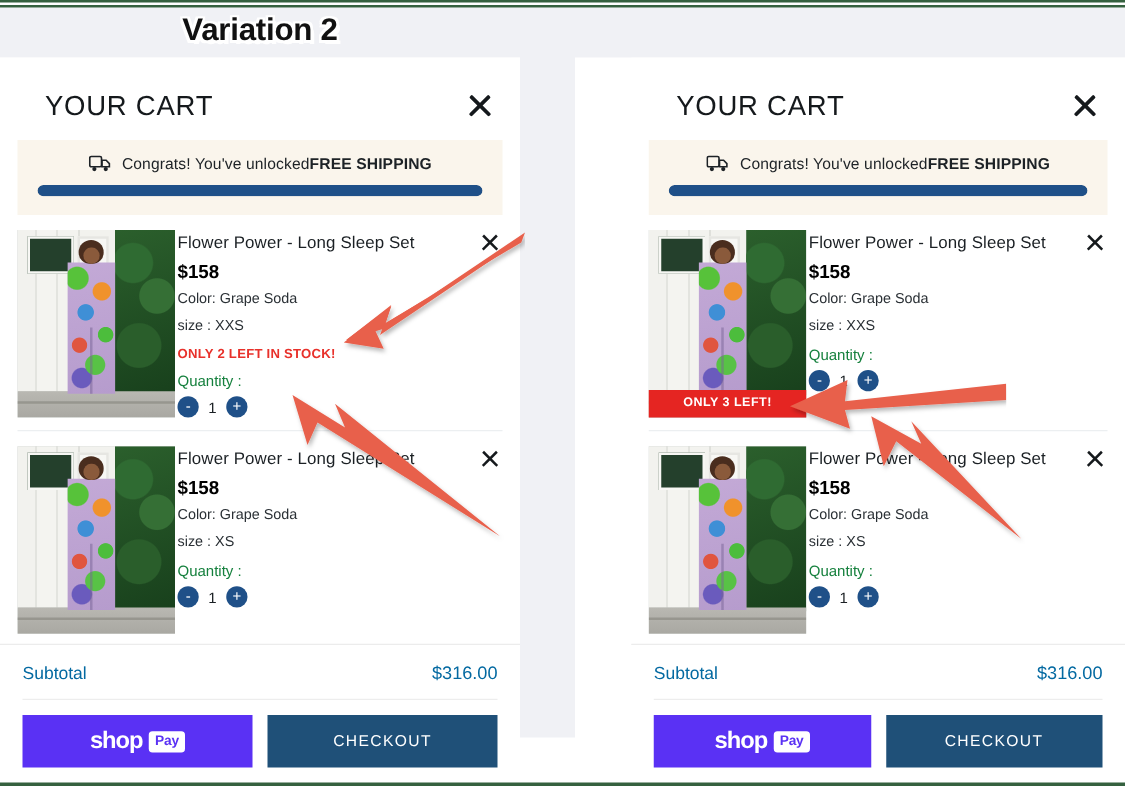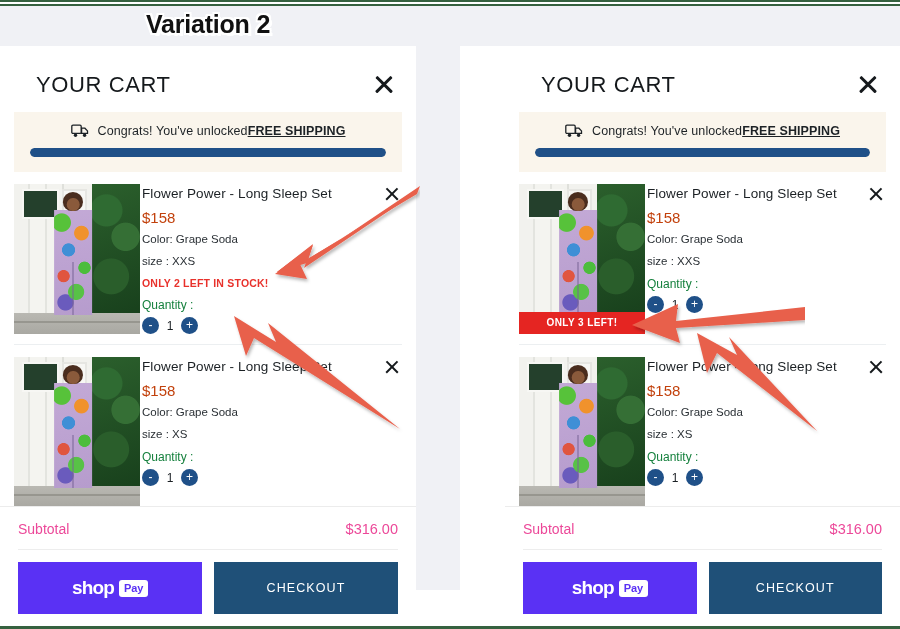--- a/index.html
+++ b/index.html
@@ -157,21 +157,21 @@
   .ship-line {
     display: flex;
     align-items: center;
     justify-content: center;
     gap: 8px;
     font-size: 12.5px;
     color: #1d2226;
   }
   .truck-icon { display:block; }
   .ship-text { letter-spacing: .1px; }
-  .ship-text b { font-weight: 700; text-decoration: underline; }
+  .ship-text b { font-weight: 700; }
   .ship-track {
     margin-top: 10px;
     height: 9px;
     border-radius: 5px;
     background: #e6ded1;
     overflow: hidden;
   }
   .ship-fill {
     height: 9px;
     border-radius: 5px;
@@ -251,22 +251,22 @@
   }
   .item-name {
     font-size: 13.5px;
     color: #1b2024;
     letter-spacing: .1px;
     margin-bottom: 8px;
     padding-right: 34px;
   }
   .item-price {
     font-size: 15px;
-    font-weight: 400;
-    color: #c2410c;
+    font-weight: 700;
+    color: #000000;
     margin-bottom: 7px;
   }
   .item-color {
     font-size: 11.5px;
     color: #2a3035;
     margin-bottom: 10px;
   }
   .item-size {
     font-size: 11.5px;
     color: #2a3035;
@@ -327,33 +327,33 @@
     flex: 0 0 auto;
     padding: 14px 18px 16px 18px;
     border-top: 1px solid #ececec;
     background: #ffffff;
   }
   .subtotal-row {
     display: flex;
     justify-content: space-between;
     align-items: baseline;
     font-size: 14px;
-    color: #ec4899;
+    color: #0369a1;
     padding-bottom: 12px;
     border-bottom: 1px solid #ededed;
   }
   .subtotal-amt { font-size: 14.5px; }
   .btn-row {
     display: flex;
     gap: 12px;
     margin-top: 12px;
   }
   .btn {
     flex: 1 1 0;
-    height: 52px;
+    height: 42px;
     display: flex;
     align-items: center;
     justify-content: center;
     cursor: pointer;
   }
   .btn-shoppay { background: #5a31f4; }
   .shoppay-logo {
     display: flex;
     align-items: center;
     gap: 5px;

